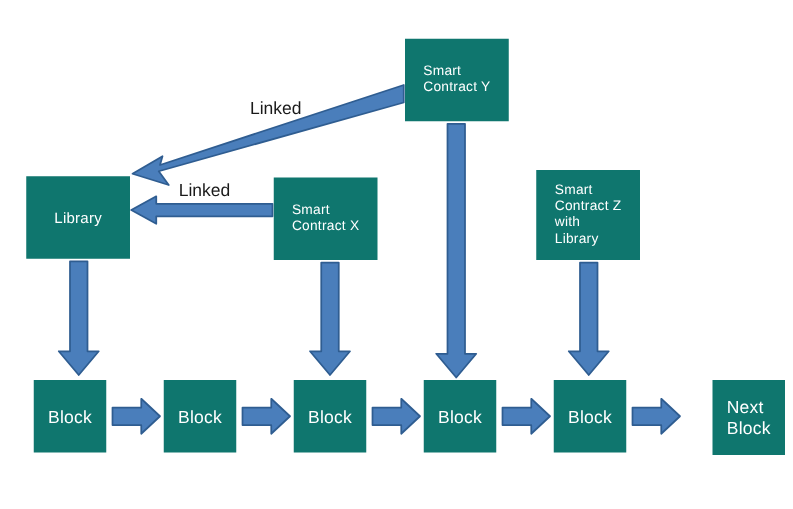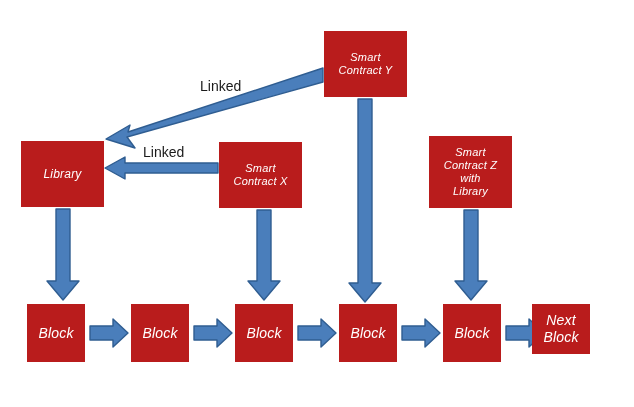--- a/index.html
+++ b/index.html
@@ -11,33 +11,31 @@
     position: relative;
     width: 634px;
     height: 407px;
     background: #ffffff;
     overflow: hidden;
     font-family: "Liberation Sans", sans-serif;
   }
   .node {
     position: absolute;
     box-sizing: border-box;
-    background: #b91c1c;
+    background: #0f766e;
     border: 2px solid #3a6architecture;
     border-color: #3b6293;
     color: #ffffff;
     display: flex;
     align-items: center;
     justify-content: center;
-    text-align: center;
     line-height: 1.18;
     letter-spacing: 0.2px;
     white-space: pre-line;
     user-select: none;
-    font-style: italic;
   }
   .node-sc { font-size: 11px; }
   .node-lib { font-size: 12px; }
   .node-block { font-size: 14px; }
   .edge-label {
     position: absolute;
     color: #1a1a1a;
     font-size: 14px;
     white-space: nowrap;
     user-select: none;
@@ -128,21 +126,21 @@
   </div>
   <div class="node node-block" style="left:235px; top:304px; width:58px; height:58px;">
     <span>Block</span>
   </div>
   <div class="node node-block" style="left:339px; top:304px; width:58px; height:58px;">
     <span>Block</span>
   </div>
   <div class="node node-block" style="left:443px; top:304px; width:58px; height:58px;">
     <span>Block</span>
   </div>
-  <div class="node node-block" style="left:532px; top:304px; width:58px; height:50px;">
+  <div class="node node-block" style="left:570px; top:304px; width:58px; height:60px;">
     <span>Next
 Block</span>
   </div>
 
   <div class="edge-label" style="left:200px; top:78px;">Linked</div>
   <div class="edge-label" style="left:143px; top:144px;">Linked</div>
 
 </div>
 
 </body></html>

